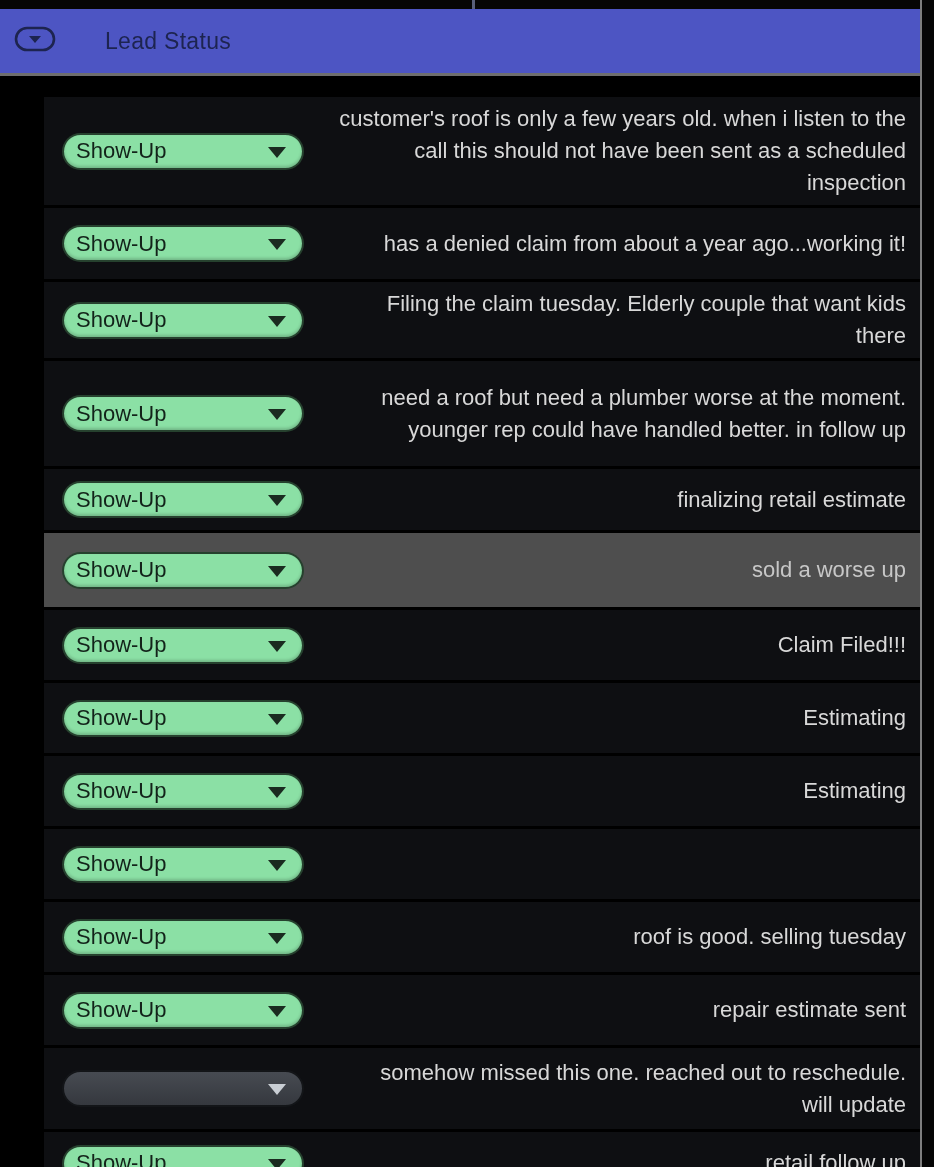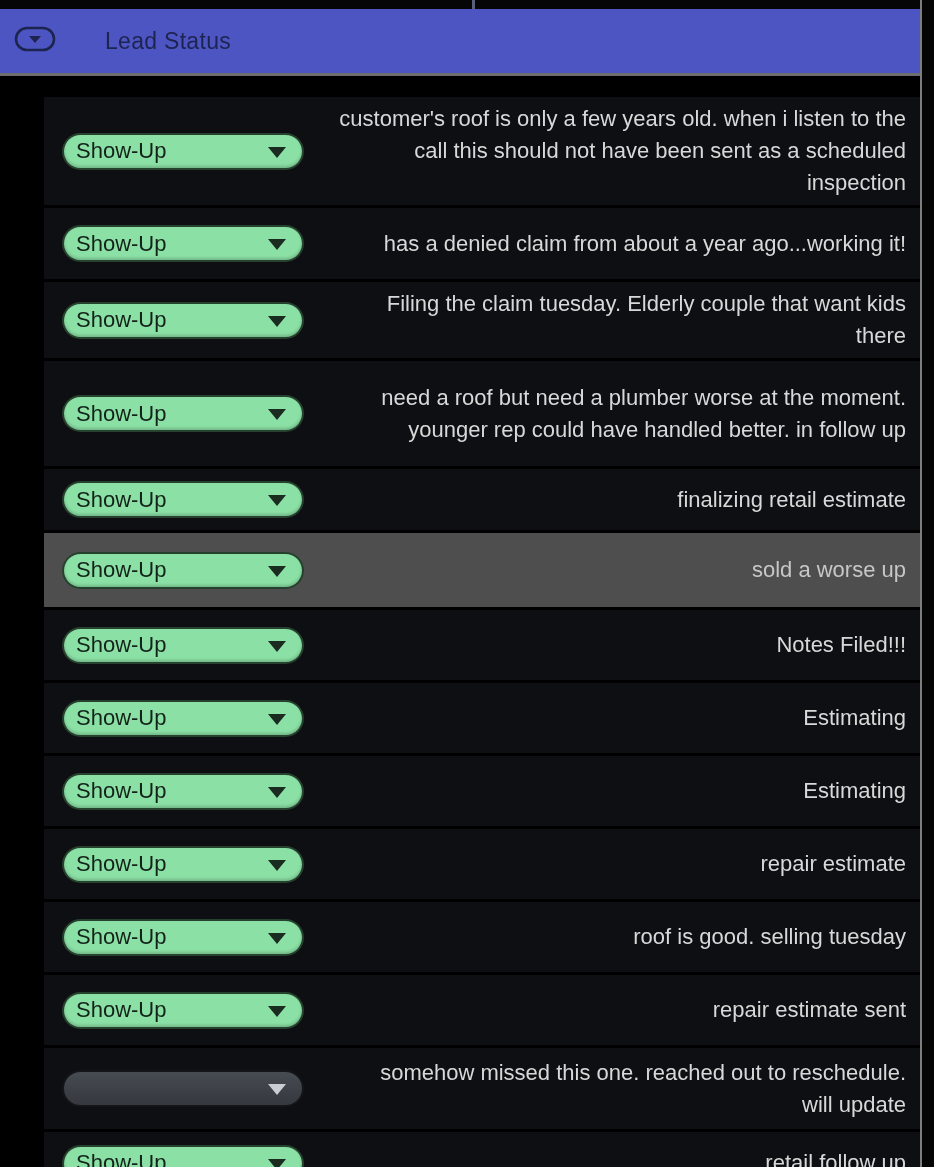--- a/index.html
+++ b/index.html
@@ -183,21 +183,21 @@
         </div>
         <div class="note-cell">sold a worse up</div>
       </div>
       <div class="row">
         <div class="status-cell">
           <div class="pill">
             <span class="pill-label">Show-Up</span>
             <span class="arrow"></span>
           </div>
         </div>
-        <div class="note-cell">Notes Filed!!!</div>
+        <div class="note-cell">Claim Filed!!!</div>
       </div>
       <div class="row">
         <div class="status-cell">
           <div class="pill">
             <span class="pill-label">Show-Up</span>
             <span class="arrow"></span>
           </div>
         </div>
         <div class="note-cell">Estimating</div>
       </div>
@@ -210,21 +210,20 @@
         </div>
         <div class="note-cell">Estimating</div>
       </div>
       <div class="row">
         <div class="status-cell">
           <div class="pill">
             <span class="pill-label">Show-Up</span>
             <span class="arrow"></span>
           </div>
         </div>
-        <div class="note-cell">repair estimate</div>
       </div>
       <div class="row">
         <div class="status-cell">
           <div class="pill">
             <span class="pill-label">Show-Up</span>
             <span class="arrow"></span>
           </div>
         </div>
         <div class="note-cell">roof is good. selling tuesday</div>
       </div>

